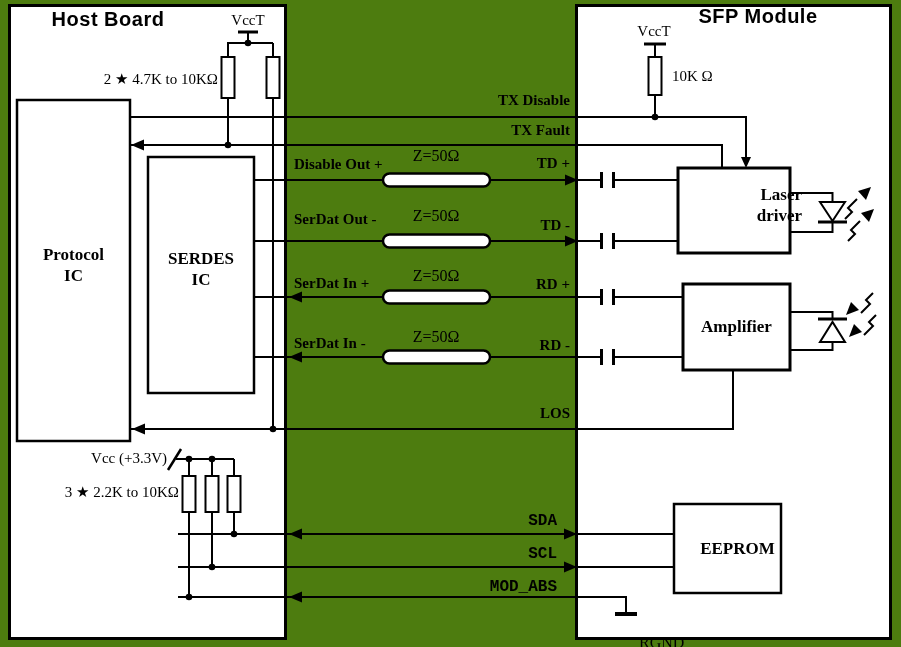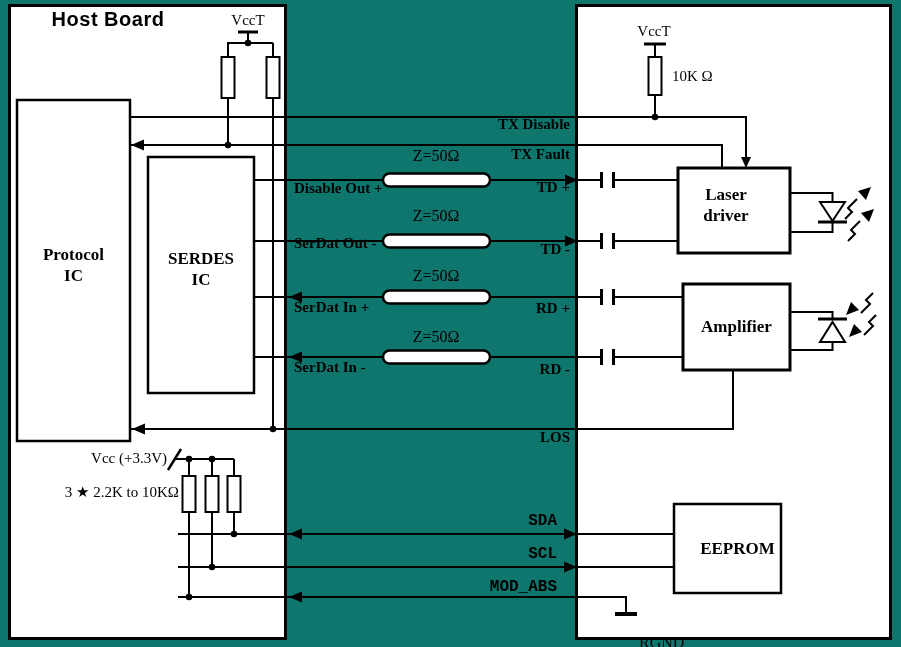--- a/index.html
+++ b/index.html
@@ -1,28 +1,28 @@
 <!DOCTYPE html>
 <html><head>
 <meta charset="utf-8">
 <style>
   html,body{margin:0;padding:0;background:#ffffff;}
-  #stage{position:relative;width:901px;height:647px;background:#0f766e;overflow:hidden;
+  #stage{position:relative;width:901px;height:647px;background:#4d7c0f;overflow:hidden;
          font-family:"Liberation Serif",serif;color:#000;}
   #schematic-svg{position:absolute;left:0;top:0;}
   .w2{stroke:#000;stroke-width:2;fill:none;}
   .w25{stroke:#000;stroke-width:2.5;fill:none;}
   .w3{stroke:#000;stroke-width:3;fill:none;}
   .w4{stroke:#000;stroke-width:4;fill:none;}
   .blk{fill:#000;stroke:none;}
   .box{fill:#ffffff;stroke:#000;}
   .lbl{position:absolute;white-space:nowrap;color:#000;}
   .serif{font:15px "Liberation Serif",serif;}
   .serif16{font:16px "Liberation Serif",serif;}
-  .serif-b{font:bold 15px "Liberation Serif",serif;margin-top:24px;}
+  .serif-b{font:bold 15px "Liberation Serif",serif;}
   .block{font:bold 17px "Liberation Serif",serif;text-align:center;line-height:1.25;}
   .title{font:bold 20px "Liberation Sans",sans-serif;text-align:center;letter-spacing:.5px;}
   .mono-b{font:bold 16px "Liberation Mono",monospace;}
   .ta-r{text-align:right;}
   .ta-c{text-align:center;}
 </style>
 </head>
 <body>
 
 <div id="stage">
@@ -157,22 +157,24 @@
       <polygon class="blk" points="577,567 564,561.5 564,572.5"></polygon>
     </g>
     <g>
       <path class="w2" d="M178,597 H626 V613"></path>
       <polygon class="blk" points="289,597 302,591.5 302,602.5"></polygon>
       <path class="w4" d="M615,614 H637"></path>
     </g>
   </svg>
 
   <div class="lbl title" style="left:8px;top:8px;width:200px;">Host Board</div>
+  <div class="lbl title" style="left:658px;top:5px;width:200px;">SFP Module</div>
 
   <div class="lbl serif ta-c" style="left:213px;top:12px;width:70px;">VccT</div>
+  <div class="lbl serif ta-r" style="left:88px;top:70px;width:130px;">2 ★ 4.7K to 10KΩ</div>
 
   <div class="lbl serif ta-c" style="left:619px;top:23px;width:70px;">VccT</div>
   <div class="lbl serif" style="left:672px;top:68px;">10K Ω</div>
 
   <div class="lbl serif-b ta-r" style="left:440px;top:92px;width:130px;">TX Disable</div>
   <div class="lbl serif-b ta-r" style="left:440px;top:122px;width:130px;">TX Fault</div>
 
   <div class="lbl serif-b" style="left:294px;top:156px;">Disable Out +</div>
   <div class="lbl serif16 ta-c" style="left:386px;top:147px;width:100px;">Z=50Ω</div>
   <div class="lbl serif-b ta-r" style="left:440px;top:155px;width:130px;">TD +</div>
@@ -200,20 +202,20 @@
   <div class="lbl serif16" style="left:639px;top:601px;margin-top:33px;">RGND</div>
 
   <div class="lbl block" style="left:17px;top:244px;width:113px;">
     <span>Protocol</span><br>
     <span>IC</span>
   </div>
   <div class="lbl block" style="left:148px;top:248px;width:106px;">
     <span>SERDES</span><br>
     <span>IC</span>
   </div>
-  <div class="lbl block" style="left:664px;top:184px;width:124px;">
+  <div class="lbl block" style="left:678px;top:184px;width:124px;text-align:right;">
     <span>Laser</span><br>
     <span>driver</span>
   </div>
   <div class="lbl block" style="left:683px;top:316px;width:107px;font-family:Liberation Serif, serif;">Amplifier</div>
   <div class="lbl block" style="left:674px;top:538px;width:127px;">EEPROM</div>
 
 </div>
 
 </body></html>

